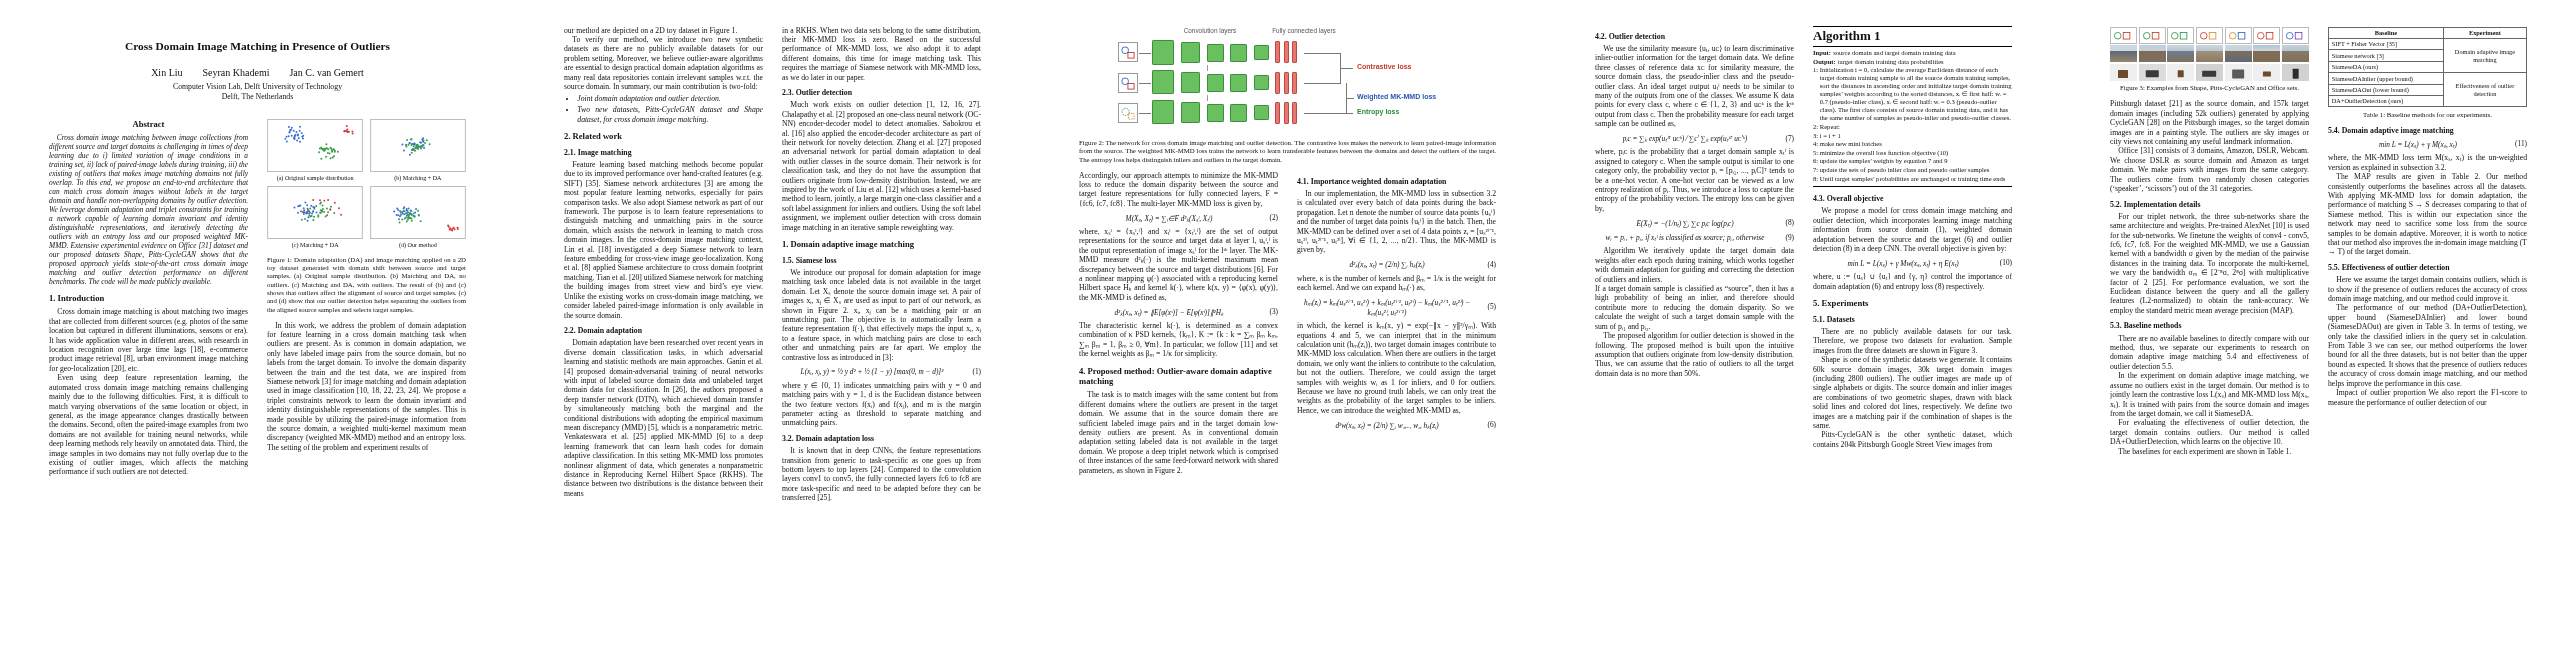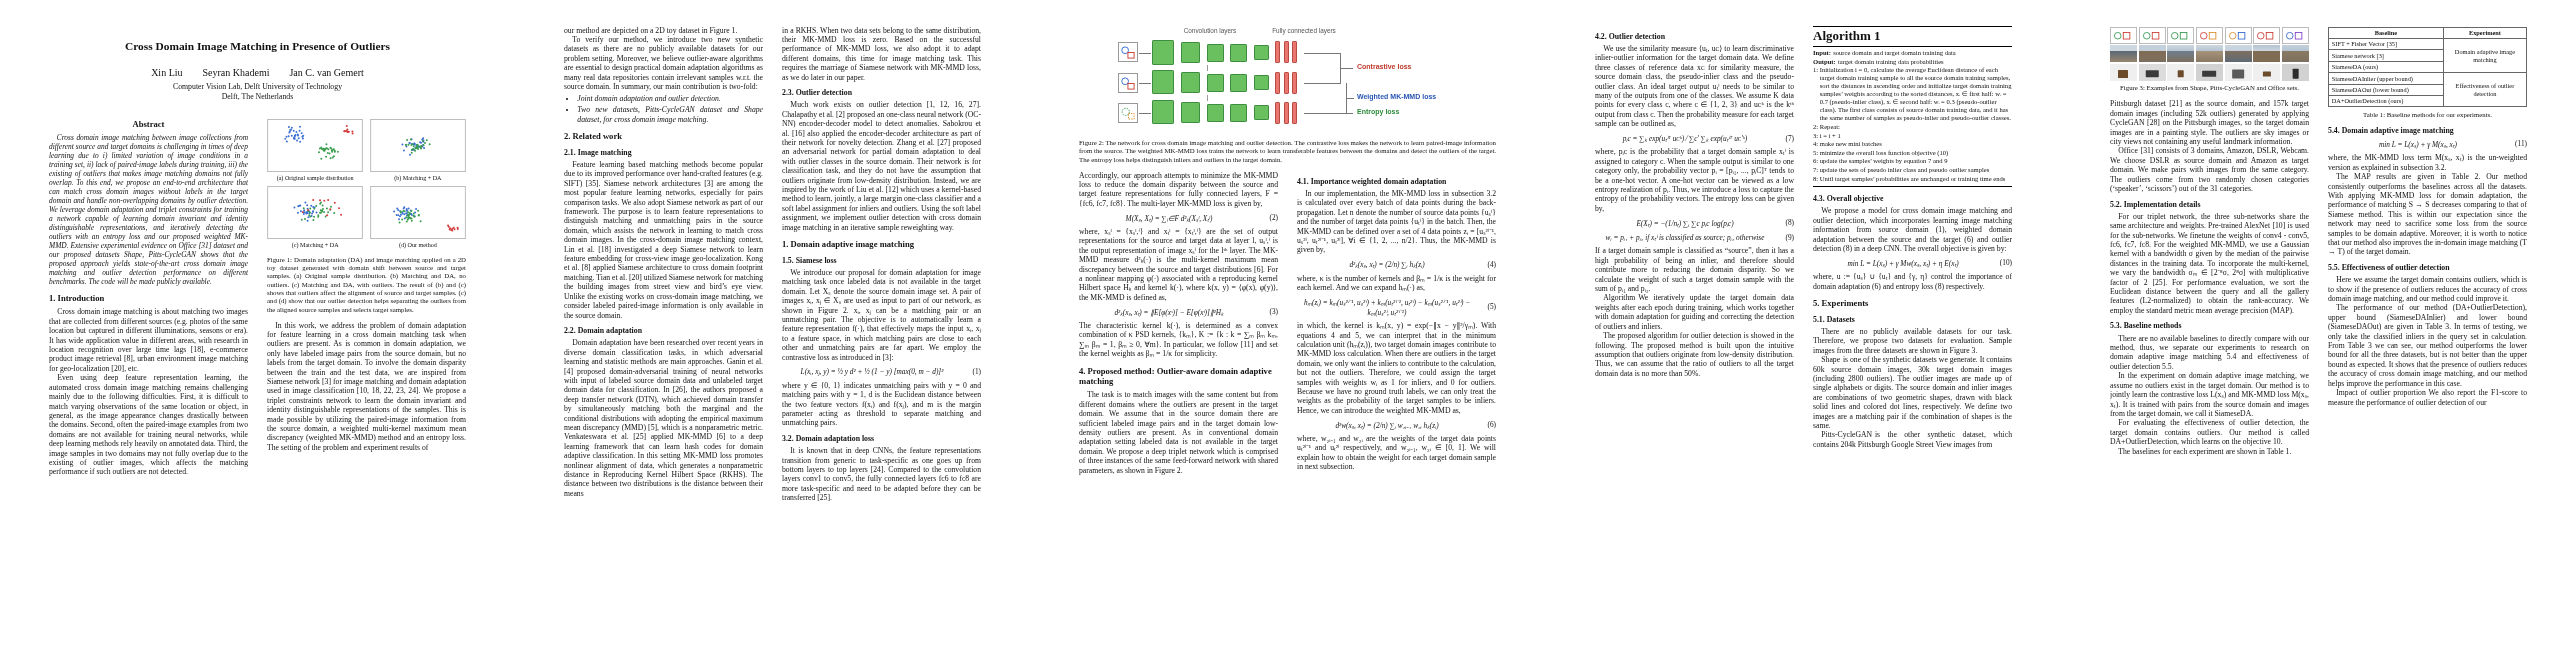--- a/index.html
+++ b/index.html
@@ -496,21 +496,20 @@
           <p class="para noind">where, κ is the number of kernels and βₘ = 1/κ is the weight for each kernel. And we can expand hₘ(·) as,</p>
           <div class="eq">
             <span class="eq-body">hₘ(zᵢ) = kₘ(uₛ²ⁱ⁻¹, uₛ²ⁱ) + kₘ(uₜ²ⁱ⁻¹, uₜ²ⁱ) − kₘ(uₛ²ⁱ⁻¹, uₜ²ⁱ) − kₘ(uₛ²ⁱ, uₜ²ⁱ⁻¹)</span>
             <span class="eq-num">(5)</span>
           </div>
           <p class="para noind">in which, the kernel is kₘ(x, y) = exp(−∥x − y∥²/γₘ). With equations 4 and 5, we can interpret that in the minimum calculation unit (hₘ(zᵢ)), two target domain images contribute to MK-MMD loss calculation. When there are outliers in the target domain, we only want the inliers to contribute to the calculation, but not the outliers. Therefore, we could assign the target samples with weights wᵢ as 1 for inliers, and 0 for outliers. Because we have no ground truth labels, we can only treat the weights as the probability of the target samples to be inliers. Hence, we can introduce the weighted MK-MMD as,</p>
           <div class="eq">
             <span class="eq-body">d²w(xₛ, xₜ) = (2/n) ∑ᵢ w₂ᵢ₋₁ w₂ᵢ hₖ(zᵢ)</span>
             <span class="eq-num">(6)</span>
           </div>
-          <p class="para noind">where, w₂ᵢ₋₁ and w₂ᵢ are the weights of the target data points uₜ²ⁱ⁻¹ and uₜ²ⁱ respectively, and w₂ᵢ₋₁, w₂ᵢ ∈ [0, 1]. We will explain how to obtain the weight for each target domain sample in next subsection.</p>
         </div>
     </div>
   </div>
 
   <div class="page" style="left:1546px">
     <div class="cols">
       <div class="col">
           <div class="sub-h">4.2. Outlier detection</div>
           <p class="para">We use the similarity measure ⟨uₜ, uᴄ⟩ to learn discriminative inlier-outlier information for the target domain data. We define three classes of reference data xᴄ for similarity measure, the source domain class, the pseudo-inlier class and the pseudo-outlier class. An ideal target output uₜⁱ needs to be similar to many of the outputs from one of the classes. We assume K data points for every class c, where c ∈ {1, 2, 3} and uᴄᵏ is the kᵗʰ output from class c. Then the probability measure for each target sample can be outlined as,</p>
           <div class="eq">
@@ -519,22 +518,22 @@
           </div>
           <p class="para noind">where, pᵢc is the probability that a target domain sample xₜⁱ is assigned to category c. When the sample output is similar to one category only, the probability vector pᵢ = [pᵢ₁, ..., pᵢC]ᵀ tends to be a one-hot vector. A one-hot vector can be viewed as a low entropy realization of pᵢ. Thus, we introduce a loss to capture the entropy of the probability vectors. The entropy loss can be given by,</p>
           <div class="eq">
             <span class="eq-body">E(Xₜ) = −(1/nₜ) ∑ᵢ ∑c pᵢc log(pᵢc)</span>
             <span class="eq-num">(8)</span>
           </div>
           <div class="eq">
             <span class="eq-body">wᵢ = pᵢ₁ + pᵢ₂  if xₜⁱ is classified as source;  pᵢ₂  otherwise</span>
             <span class="eq-num">(9)</span>
           </div>
+          <p class="para"><span class="blead">Algorithm</span><span class="ltext">We iteratively update the target domain data weights after each epoch during training, which works together with domain adaptation for guiding and correcting the detection of outliers and inliers.</span></p>
           <p class="para noind">If a target domain sample is classified as “source”, then it has a high probability of being an inlier, and therefore should contribute more to reducing the domain disparity. So we calculate the weight of such a target domain sample with the sum of pᵢ₁ and pᵢ₂.</p>
-          <p class="para"><span class="blead">Algorithm</span><span class="ltext">We iteratively update the target domain data weights after each epoch during training, which works together with domain adaptation for guiding and correcting the detection of outliers and inliers.</span></p>
           <p class="para">The proposed algorithm for outlier detection is showed in the following. The proposed method is built upon the intuitive assumption that outliers originate from low-density distribution. Thus, we can assume that the ratio of outliers to all the target domain data is no more than 50%.</p>
         </div>
       <div class="col">
           <div class="alg">
             <div class="alg-title">Algorithm 1</div>
             <div class="alg-body">
               <div class="alg-line"><span class="alg-lead">Input:</span><span class="alg-text">source domain and target domain training data</span></div>
               <div class="alg-line"><span class="alg-lead">Output:</span><span class="alg-text">target domain training data probabilities</span></div>
               <div class="alg-line">1: Initialization i = 0, calculate the average Euclidean distance of each target domain training sample to all the source domain training samples, sort the distances in ascending order and initialize target domain training samples’ weights according to the sorted distances, xᵢ ∈ first half: wᵢ = 0.7 (pseudo-inlier class), xᵢ ∈ second half: wᵢ = 0.3 (pseudo-outlier class). The first class consists of source domain training data, and it has the same number of samples as pseudo-inlier and pseudo-outlier classes.</div>
               <div class="alg-line">2: Repeat:</div>

